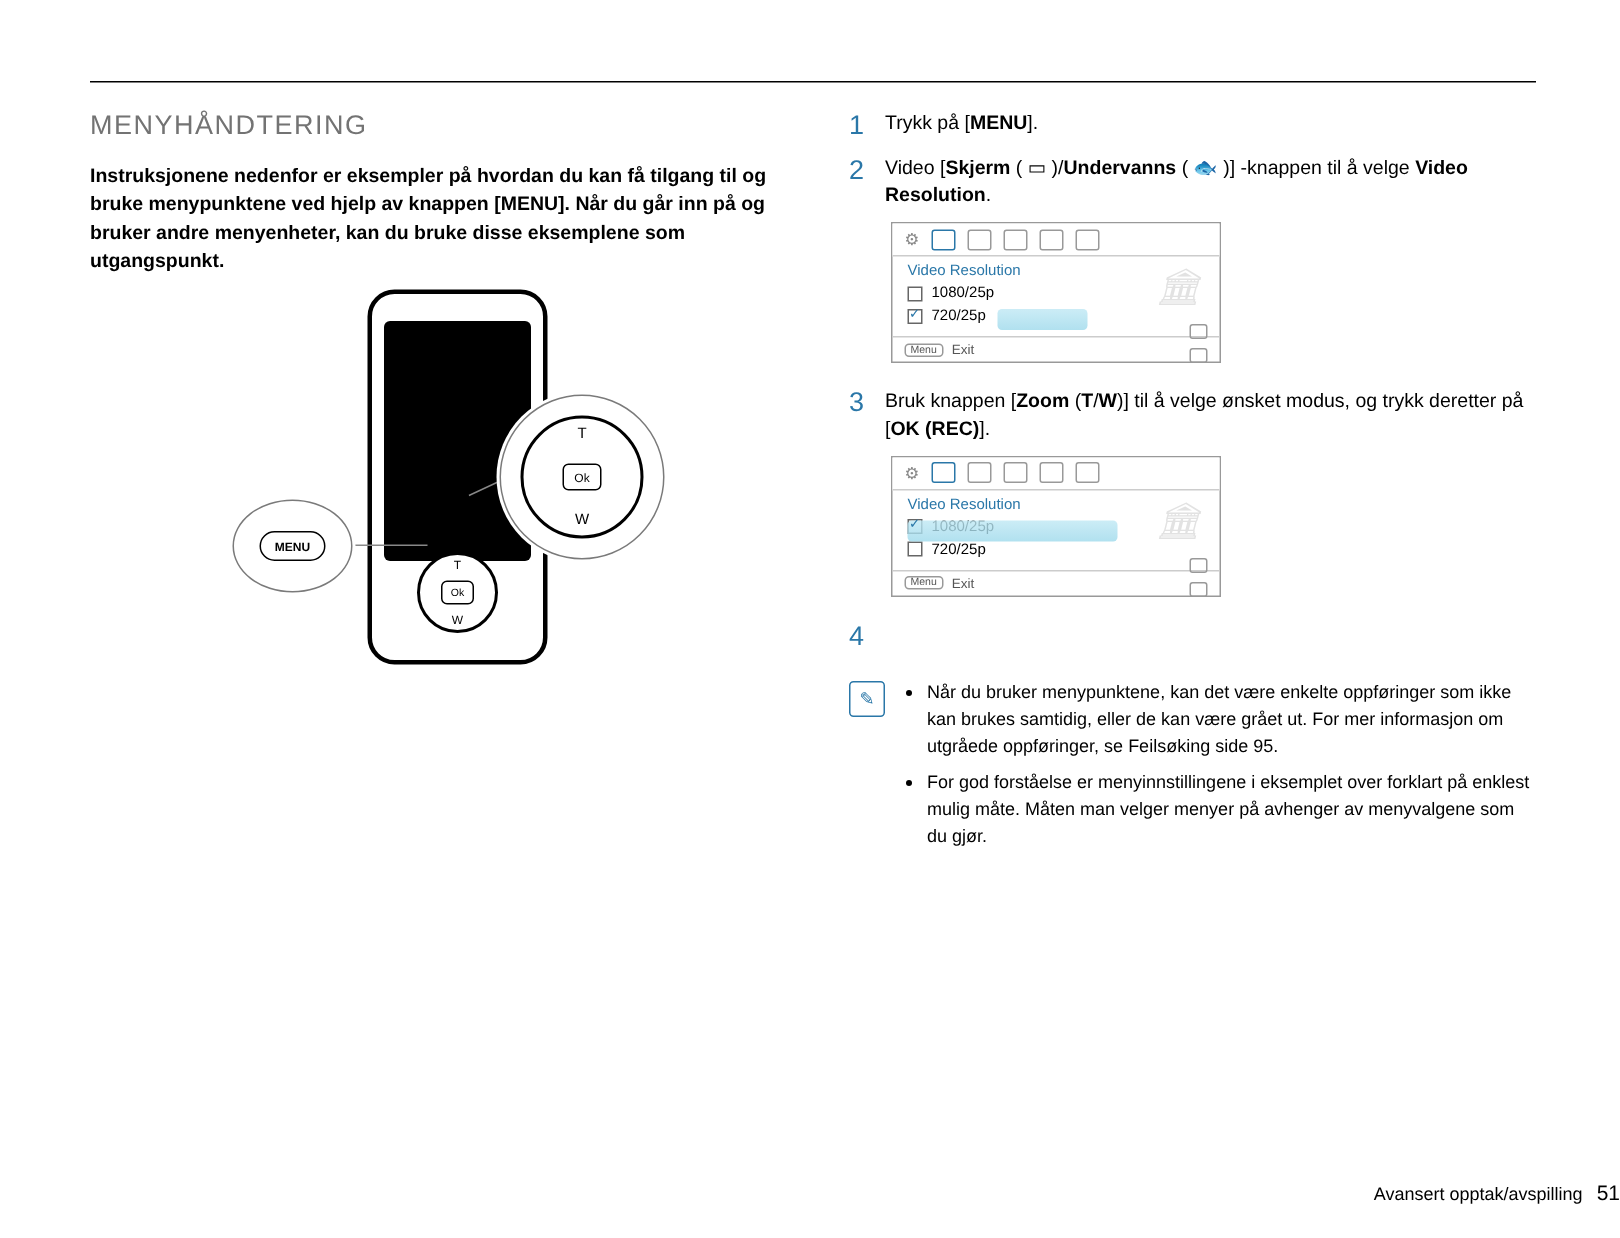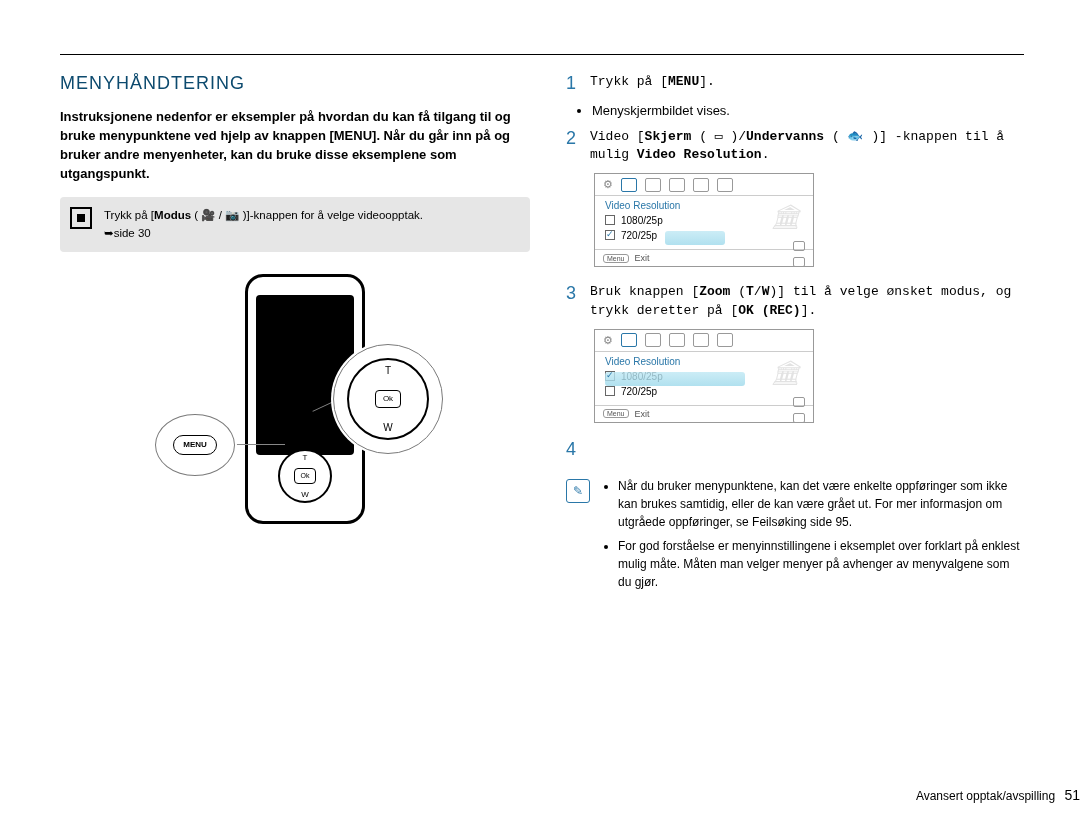--- a/index.html
+++ b/index.html
@@ -26,21 +26,21 @@
     border-top: 1px solid #000;
     margin: 6px 0 18px 0;
   }
   .cols {
     display: flex;
     gap: 36px;
   }
   .col-left { width: 470px; }
   .col-right { flex: 1; }
   h2 {
-    color: #0c4a6e;
+    color: #737373;
     font-size: 18px;
     letter-spacing: 1px;
     font-weight: 400;
     margin: 0 0 14px 0;
   }
   p { font-size: 13px; margin: 0 0 10px 0; line-height: 1.45; font-weight: bold; }
   .tipbox {
     background: #e6e6e6;
     border-radius: 4px;
     padding: 10px 12px 10px 44px;
@@ -50,21 +50,21 @@
     margin: 14px 0 22px 0;
   }
   .tipbox .sqicon {
     position: absolute; left: 10px; top: 10px;
     width: 22px; height: 22px; border: 2px solid #000;
     display: flex; align-items: center; justify-content: center;
   }
   .tipbox .sqicon::after { content:""; width: 8px; height: 8px; background:#000; }
   .step { display:flex; gap:10px; margin-bottom: 8px; }
   .stepnum { color:#2a77a8; font-size: 18px; min-width: 14px; line-height:1.2; }
-  .steptxt { font-size: 13px; line-height:1.45;font-family:Liberation Mono, monospace; }
+  .steptxt { font-size: 13px; line-height:1.45; }
   .steptxt b { font-weight: bold; }
   ul.sub { margin:4px 0 10px 26px; padding:0; }
   ul.sub li { font-size:13px; margin:0 0 3px 0; }
   .notebox {
     display:flex; gap:12px; font-size:12px; line-height:1.5; margin-top:16px;
   }
   .notebox .nicon {
     width:24px; height:24px; border:1px solid #2a77a8; border-radius:3px;
     color:#2a77a8; display:flex; align-items:center; justify-content:center;
     flex-shrink:0; margin-top:2px;
@@ -128,21 +128,21 @@
   .screenshot {
     width:220px; border:1px solid #999; background:#fff; margin:8px 0 16px 28px;
     position:relative;
   }
   .ss-top { height:22px; background:#fff; border-bottom:1px solid #ccc;
     display:flex; align-items:center; gap:8px; padding:0 8px; font-size:11px; color:#888;}
   .ss-top .tabicon { width:16px; height:14px; border:1px solid #999; border-radius:2px; }
   .ss-top .tabicon.active { border-color:#2a77a8; }
   .ss-title { color:#2a77a8; font-size:10px; padding:4px 10px 2px; }
   .ss-body { padding:0 10px 6px; position:relative; }
-  .ss-row { font-size:10px; padding:2px 0; display:flex; gap:6px;}
+  .ss-row { font-size:10px; padding:2px 0; display:flex; align-items:center; gap:6px;}
   .ss-row .chk { width:10px; height:10px; border:1px solid #666; display:inline-block; }
   .ss-row .chk.on::after { content:"✓"; font-size:9px; position:relative; top:-3px; left:0; color:#2a77a8;}
   .ss-hl { position:absolute; background:linear-gradient(#bfe8f4,#9dd9eb); border-radius:3px; opacity:0.8;}
   .ss-hl1 { left:70px; top:18px; width:60px; height:14px; }
   .ss-hl2 { left:10px; top:3px; width:140px; height:14px; }
   .ss-wm { position:absolute; right:12px; bottom:18px; color:#e2e2e2; font-size:24px; font-family:Georgia,serif; font-style:italic;}
   .ss-foot { border-top:1px solid #ccc; font-size:9px; padding:3px 8px; color:#555; display:flex; align-items:center; gap:6px;}
   .ss-foot .mbtn { border:1px solid #999; border-radius:3px; font-size:7px; padding:0 3px; }
   .ss-righticons { position:absolute; right:8px; top:28px; display:flex; flex-direction:column; gap:6px;}
   .ss-righticons span { width:12px; height:10px; border:1px solid #999; display:block; border-radius:2px;}
@@ -152,25 +152,20 @@
 
 <div class="page">
   <hr class="rule">
 
   <div class="cols">
 
     <div class="col-left">
       <h2>MENYHÅNDTERING</h2>
       <p>Instruksjonene nedenfor er eksempler på hvordan du kan få tilgang til og bruke menypunktene ved hjelp av knappen [MENU]. Når du går inn på og bruker andre menyenheter, kan du bruke disse eksemplene som utgangspunkt.</p>
 
-      <div class="tipbox">
-        <span class="sqicon"></span>
-        <span>Trykk på [</span><b>Modus</b><span> ( 🎥 / 📷 )]-knappen for å velge videoopptak.</span><br>
-        <span>➥side 30</span>
-      </div>
 
       <div class="device-wrap">
         <div class="device">
           <div class="device-screen"></div>
           <div class="dpad">
             <div class="dpad-inner">Ok</div>
           </div>
         </div>
         <div class="lead-line lead-menu"></div>
         <div class="lead-line lead-dpad"></div>
@@ -185,28 +180,25 @@
       </div>
     </div>
 
     <div class="col-right">
       <div class="step">
         <div class="stepnum">1</div>
         <div class="steptxt">
           <span>Trykk på [</span><b>MENU</b><span>].</span>
         </div>
       </div>
-      <ul class="sub">
-          <li>Menyskjermbildet vises.</li>
-        </ul>
 
       <div class="step">
         <div class="stepnum">2</div>
         <div class="steptxt">
-          <span>Video [</span><b>Skjerm</b><span> ( ▭ )/</span><b>Undervanns</b><span> ( 🐟 )] -knappen til å mulig </span><b>Video Resolution</b><span>.</span><br>
+          <span>Video [</span><b>Skjerm</b><span> ( ▭ )/</span><b>Undervanns</b><span> ( 🐟 )] -knappen til å velge </span><b>Video Resolution</b><span>.</span><br>
         </div>
       </div>
 
       <div class="screenshot">
         <div class="ss-top">
           <span>⚙</span>
           <span class="tabicon active"></span>
           <span class="tabicon"></span>
           <span class="tabicon"></span>
           <span class="tabicon"></span>

